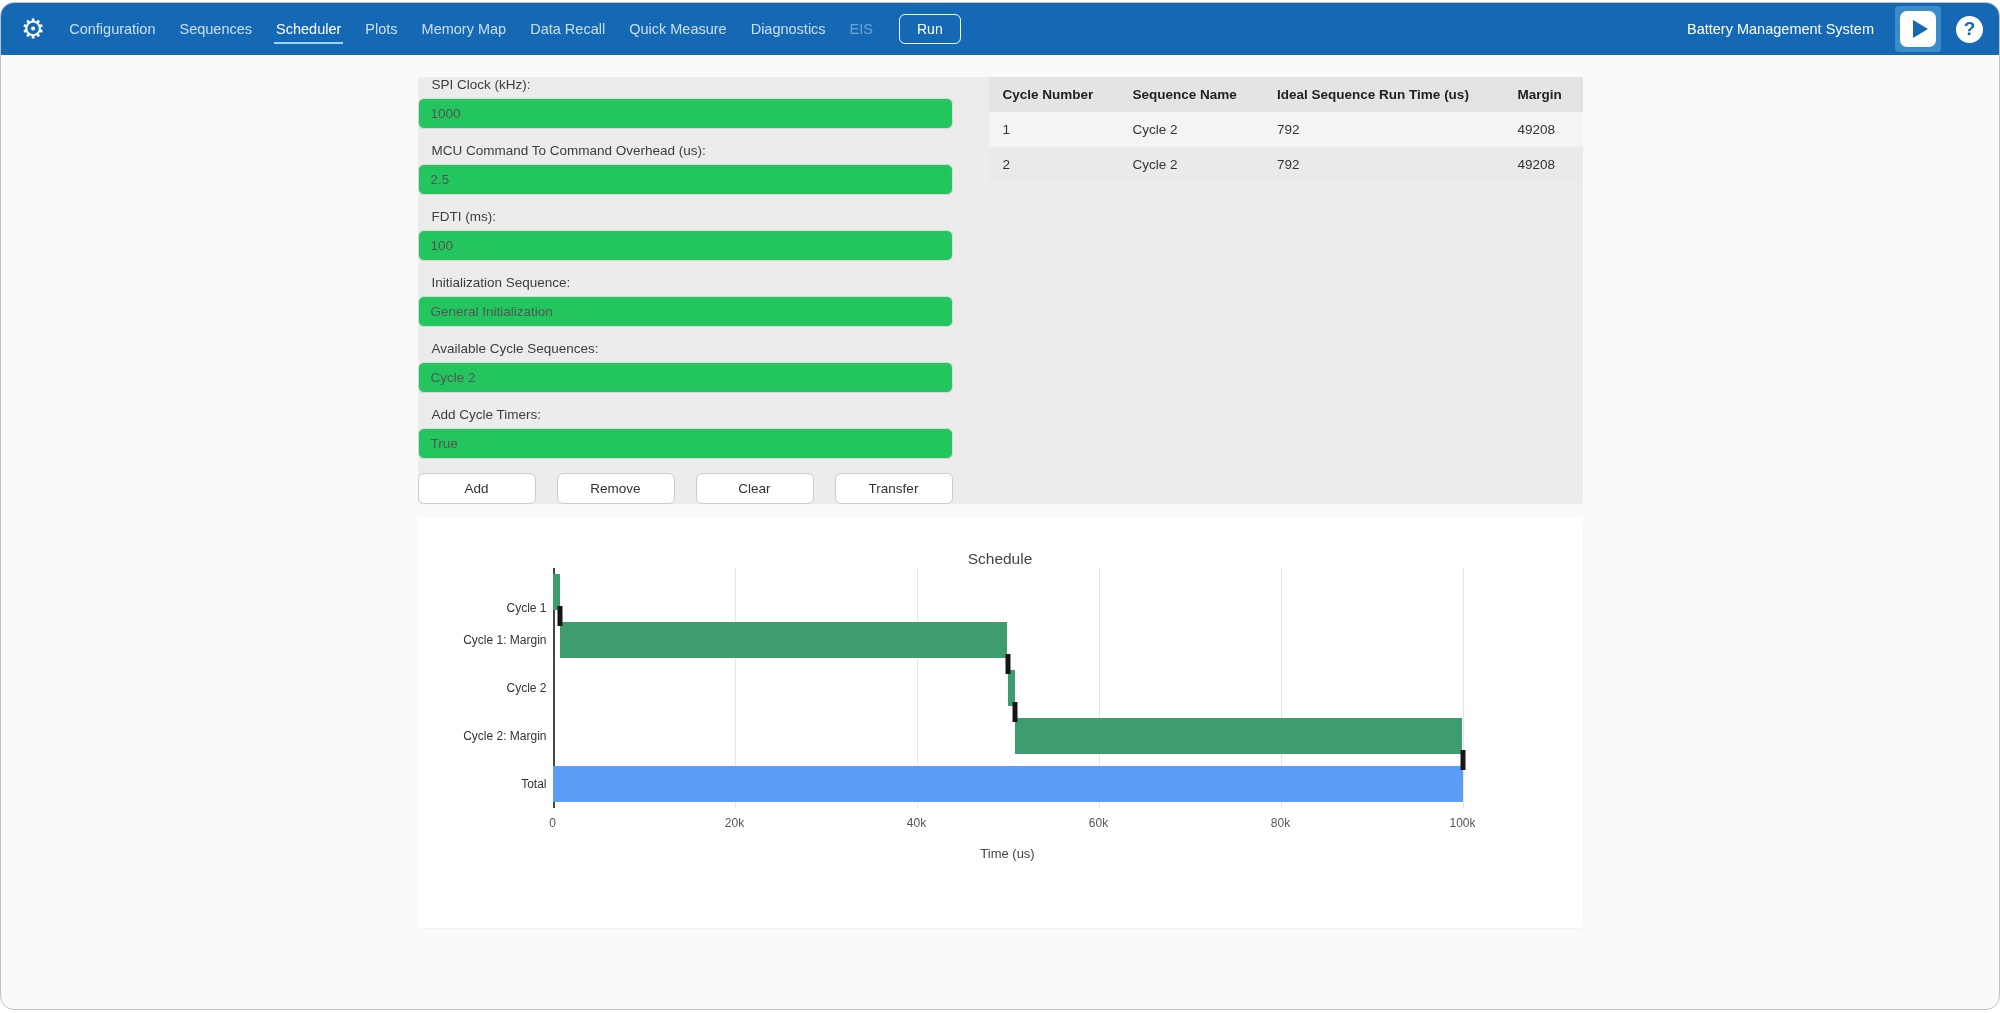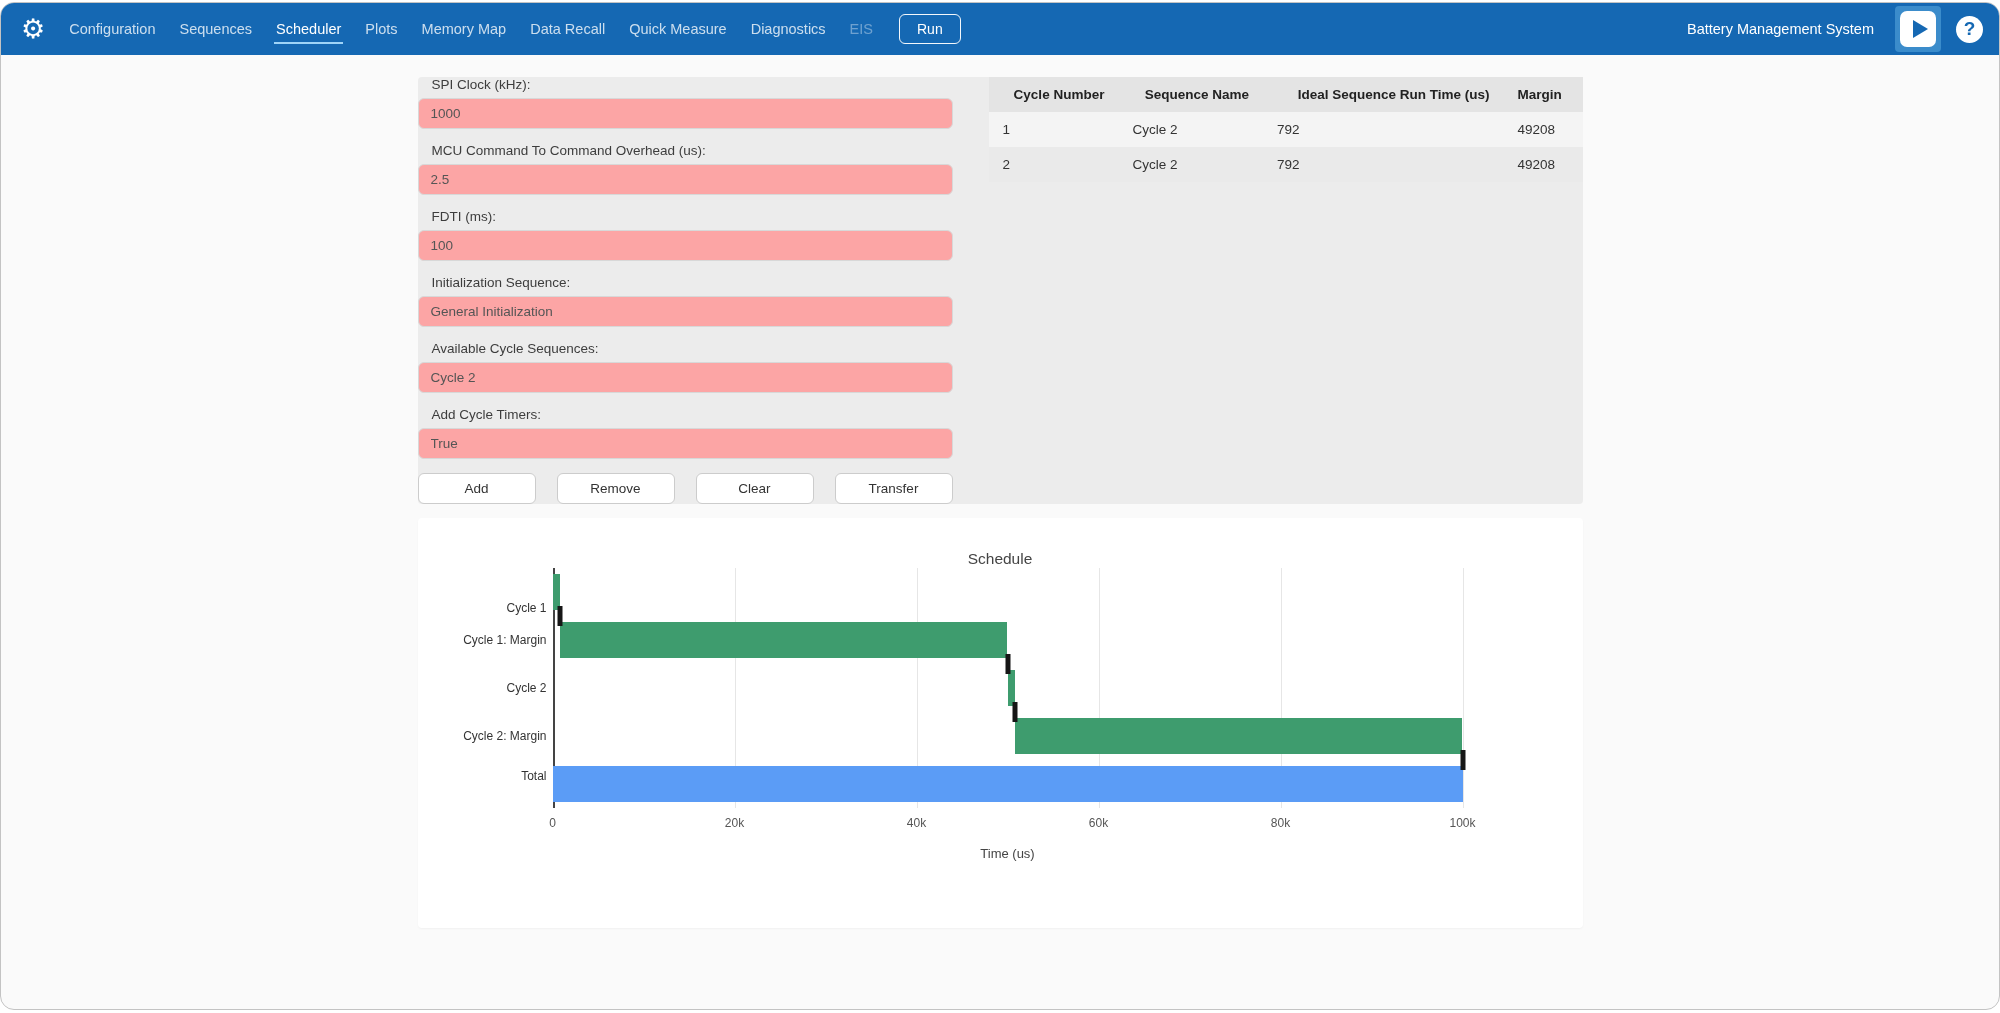--- a/index.html
+++ b/index.html
@@ -22,26 +22,26 @@
   .play-square{width:36px;height:36px;background:#fff;border-radius:7px;display:flex;align-items:center;justify-content:center}
   .play-tri{width:0;height:0;border-left:15px solid #1568b3;border-top:9px solid transparent;border-bottom:9px solid transparent;margin-left:4px}
   .help{width:27px;height:27px;border-radius:50%;background:#fff;color:#1568b3;font-weight:bold;font-size:19px;display:flex;align-items:center;justify-content:center;cursor:pointer}
 
   
   main{width:1165px;margin:22px auto 0}
   .config-panel{background:#ececec;border-radius:4px;display:flex;gap:36px}
   .form-col{width:535px;flex:none}
   .field{margin-bottom:14px}
   .field label{display:block;font-size:13.5px;color:#3d3d3d;margin:0 0 6px 14px}
-  .field input{width:100%;height:31px;border:1px solid #d8d8d8;border-radius:6px;padding:0 12px;font-size:13.5px;color:#555;background:#fca5a5;font-family:inherit}
+  .field input{width:100%;height:31px;border:1px solid #d8d8d8;border-radius:6px;padding:0 12px;font-size:13.5px;color:#555;background:#22c55e;font-family:inherit}
   .btn-row{display:flex;justify-content:space-between;margin-top:12px}
   .btn-row button{width:118px;height:31px;background:#fff;border:1px solid #ccc;border-radius:6px;font-size:13.5px;color:#333;cursor:pointer;font-family:inherit}
   .table-col{flex:1}
   table{width:100%;border-collapse:collapse;font-size:13.5px;color:#333}
-  th{text-align:right;font-weight:bold;color:#222;padding:10px 14px;background:#e4e4e4;white-space:nowrap}
+  th{text-align:left;font-weight:bold;color:#222;padding:10px 14px;background:#e4e4e4;white-space:nowrap}
   td{padding:10px 14px}
   tr.odd{background:#f4f4f4}
   tr.even{background:#eaeaea}
   th.num,td.num{text-align:left}
 
   
   .chart-card{background:#fff;border-radius:4px;margin-top:14px;padding:32px 0 26px;height:410px;box-shadow:0 1px 2px rgba(0,0,0,.04)}
   .chart-title{text-align:center;font-size:15.5px;color:#444;}
   .chart-body{display:flex;margin-left:10px}
   .ylabels{width:125px;position:relative;flex:none}
@@ -154,21 +154,21 @@
     </section>
 
     <section class="chart-card">
       <div class="chart-title">Schedule</div>
       <div class="chart-body">
         <div class="ylabels">
             <div class="ycat" style="top: 16px;">Cycle 1</div>
             <div class="ycat" style="top: 48px;">Cycle 1: Margin</div>
             <div class="ycat" style="top: 96px;">Cycle 2</div>
             <div class="ycat" style="top: 144px;">Cycle 2: Margin</div>
-            <div class="ycat" style="top: 184px;">Total</div>
+            <div class="ycat" style="top: 192px;">Total</div>
           </div>
         <div class="plot" style="height: 240px;">
             <div class="gridline" style="left: 20%;"></div>
             <div class="gridline" style="left: 40%;"></div>
             <div class="gridline" style="left: 60%;"></div>
             <div class="gridline" style="left: 80%;"></div>
             <div class="gridline" style="left: 100%;"></div>
             <div class="yaxis"></div>
             <div class="bar" style="left: 0%; width: 0.792%; top: 6px; height: 36px; background: rgb(62, 156, 110);"></div>
             <div class="bar" style="left: 0.792%; width: 49.208%; top: 54px; height: 36px; background: rgb(62, 156, 110);"></div>

